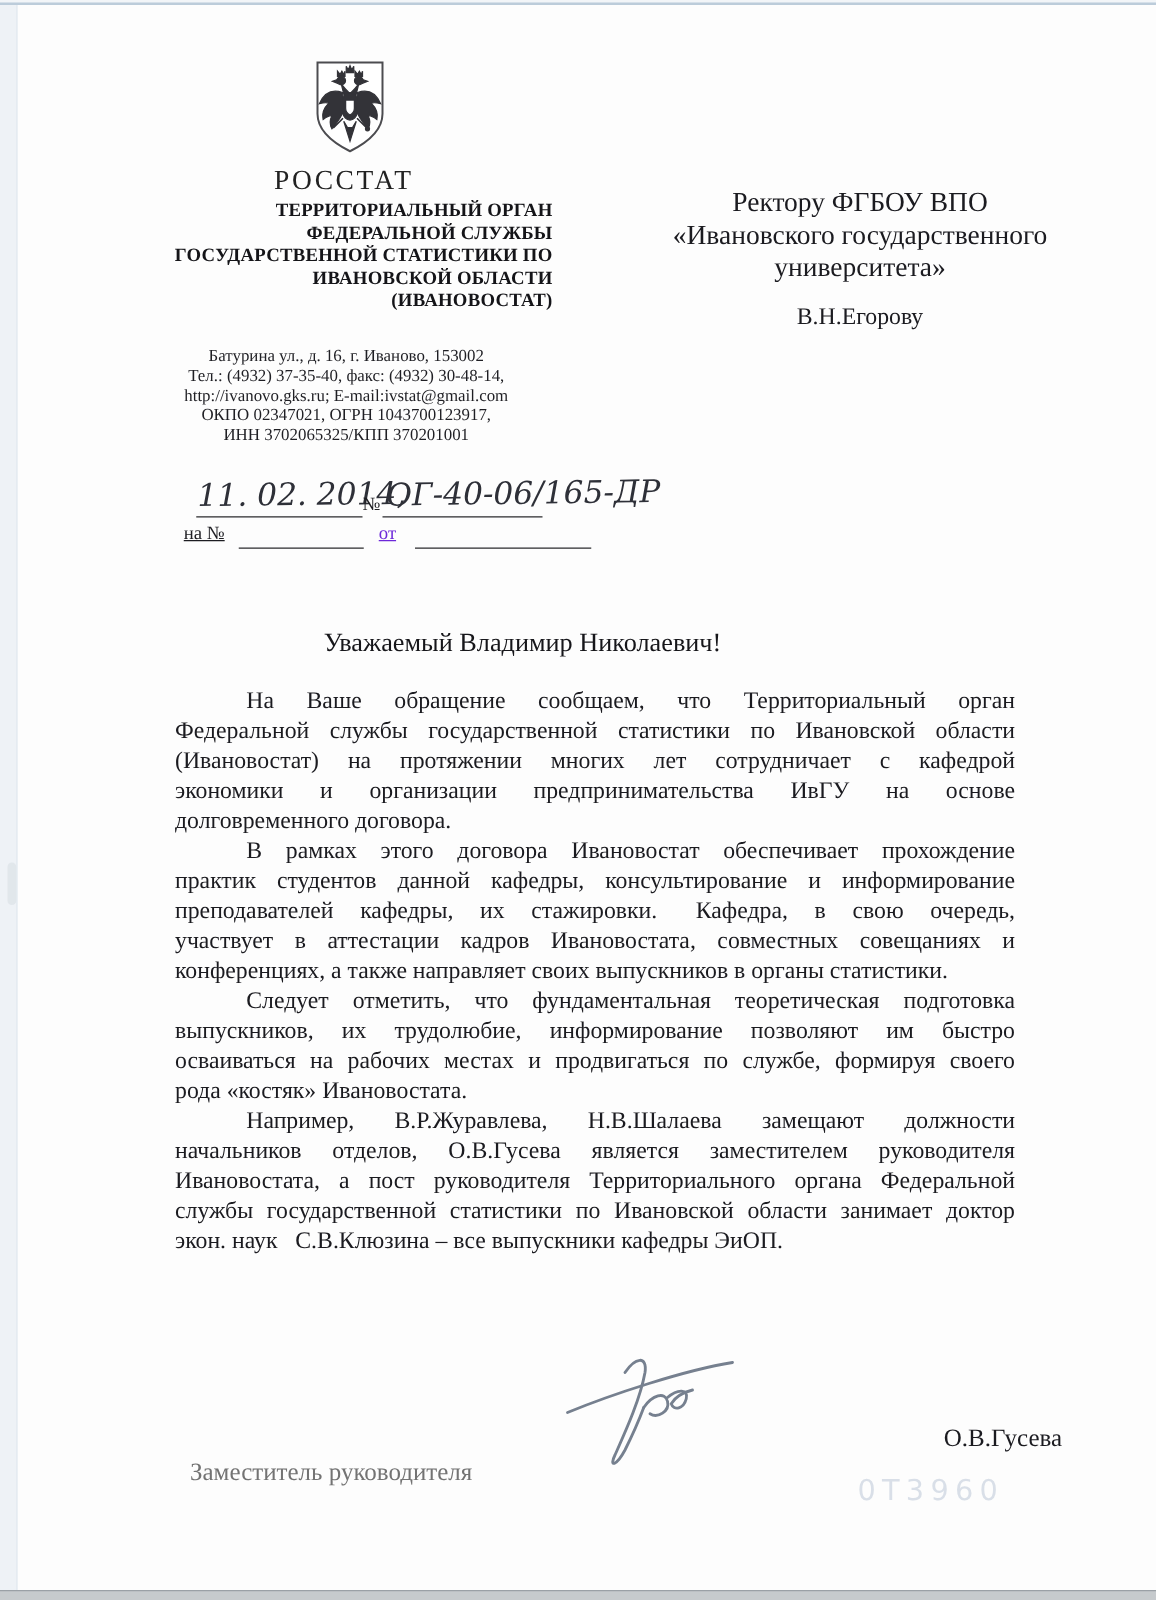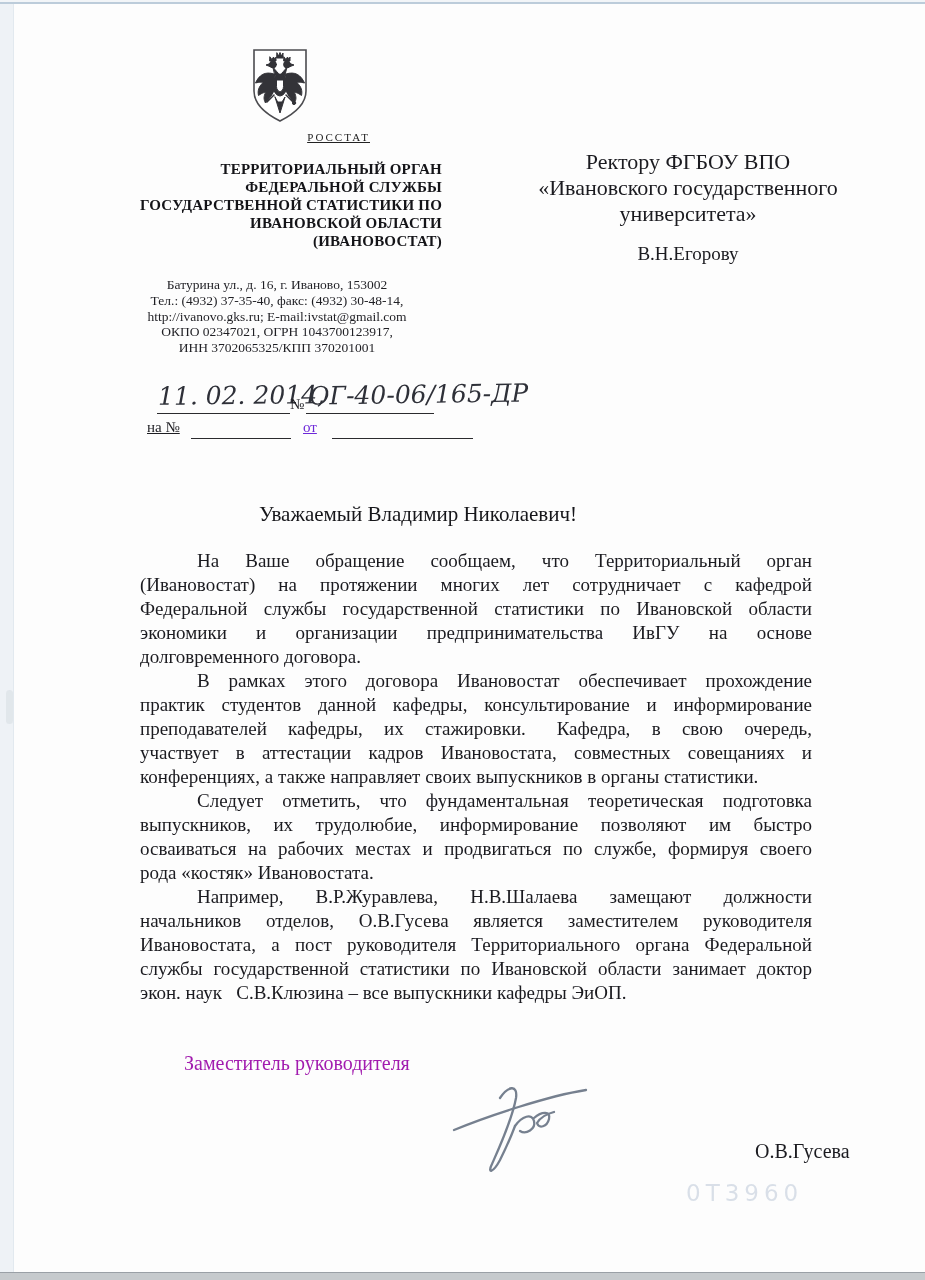--- a/index.html
+++ b/index.html
@@ -15,21 +15,21 @@
     position:absolute;left:13px;top:4px;right:0;height:1268px;
     background:#fdfdfd;
   }
   .scan-top-line{position:absolute;left:0;top:2px;width:925px;height:2px;background:#a9bed0;opacity:.75;}
   .scan-left-band{position:absolute;left:0;top:4px;width:13px;height:1268px;background:#eef2f6;border-right:1px solid #e2e9ef;}
   .scan-bottom-strip{position:absolute;left:0;top:1272px;width:925px;height:8px;background:#c6cacd;border-top:1px solid #9aa0a6;}
   .scan-smudge{position:absolute;left:6px;top:690px;width:7px;height:34px;background:#dde3e9;border-radius:4px;opacity:.8;}
 
   
   .emblem{left:250px;top:47px;width:60px;height:78px;}
-  .agency{left:180px;top:131px;width:190px;text-align:right;font-size:11px;letter-spacing:2px;color:#222;text-decoration:underline;}
+  .agency{left:180px;top:131px;width:190px;text-align:center;font-size:22px;letter-spacing:2px;color:#222;}
   .orgname{left:120px;top:160px;width:322px;text-align:right;font-weight:bold;font-size:15px;line-height:18px;letter-spacing:.2px;color:#141418;}
   .contact{left:103px;top:277px;width:348px;text-align:center;font-size:13.5px;line-height:15.8px;color:#1f1f24;}
 
   
   .recipient{left:518px;top:149px;width:340px;text-align:center;font-size:22px;line-height:26px;color:#1b1b20;}
   .recipient-name{left:518px;top:243px;width:340px;text-align:center;font-size:19px;color:#1b1b20;}
 
   
   .hand{font-style:italic;color:#2e3038;white-space:nowrap;font-family:"DejaVu Serif",serif;}
   .hw-date{left:158px;top:381px;font-size:25px;transform:rotate(-.6deg);}
@@ -44,21 +44,21 @@
   .ul4{left:332px;top:438px;width:141px;}
 
   
   .salutation{left:128px;top:502px;width:580px;text-align:center;font-size:21px;color:#16161a;}
   .body-text{left:128px;top:549px;width:684px;font-size:19px;color:#1b1b20;}
   .bl{line-height:24px;text-align:justify;text-align-last:justify;white-space:normal;margin-left:12px;}
   .bl.first{text-indent:57px;}
   .bl.last{text-align-last:left;}
 
   
-  .sig-title{left:152px;top:1052px;font-size:20px;color:#a21caf;margin-left:32px;}
+  .sig-title{left:152px;top:1167px;font-size:20px;color:#737373;}
   .sig-name{left:755px;top:1118px;font-size:20px;color:#1b1b20;margin-top:22px;}
   .sig-scribble{left:448px;top:1072px;width:145px;height:105px;}
 
   
   .faint-stamp{
     left:686px;top:1180px;font-size:23px;letter-spacing:5px;
     font-family:"DejaVu Sans",sans-serif;color:#8fa3bd;opacity:.32;
     filter:blur(.6px);
   }
 </style>
@@ -136,22 +136,22 @@
 <div class="abs uline ul2"></div>
 <div class="abs reply-na">на №</div>
 <div class="abs uline ul3"></div>
 <div class="abs reply-ot">от</div>
 <div class="abs uline ul4"></div>
 
 <div class="abs salutation">Уважаемый Владимир Николаевич!</div>
 
 <div class="abs body-text">
   <div class="bl first">На Ваше обращение сообщаем, что Территориальный орган</div>
+  <div class="bl">Федеральной службы государственной статистики по Ивановской области</div>
   <div class="bl">(Ивановостат) на протяжении многих лет сотрудничает с кафедрой</div>
-  <div class="bl">Федеральной службы государственной статистики по Ивановской области</div>
   <div class="bl">экономики и организации предпринимательства ИвГУ на основе</div>
   <div class="bl last">долговременного договора.</div>
 
   <div class="bl first">В рамках этого договора Ивановостат обеспечивает прохождение</div>
   <div class="bl">практик студентов данной кафедры, консультирование и информирование</div>
   <div class="bl">преподавателей кафедры, их стажировки.  Кафедра, в свою очередь,</div>
   <div class="bl">участвует в аттестации кадров Ивановостата, совместных совещаниях и</div>
   <div class="bl last">конференциях, а также направляет своих выпускников в органы статистики.</div>
 
   <div class="bl first">Следует отметить, что фундаментальная теоретическая подготовка</div>

